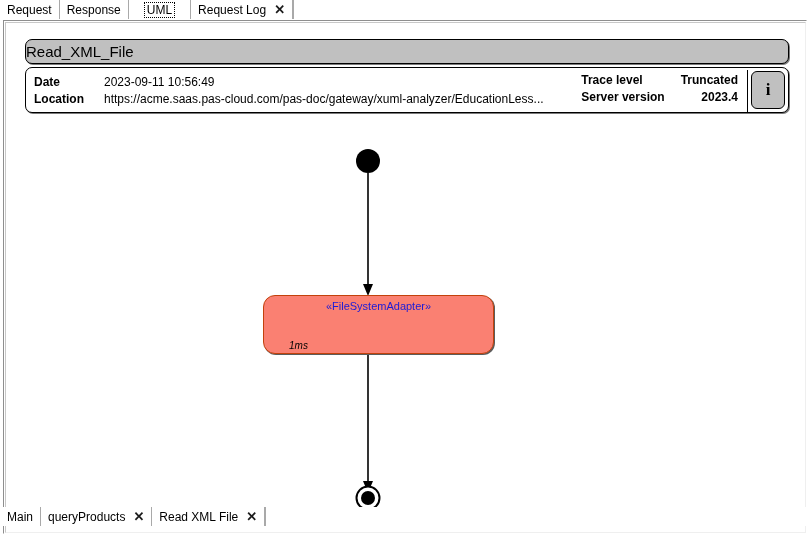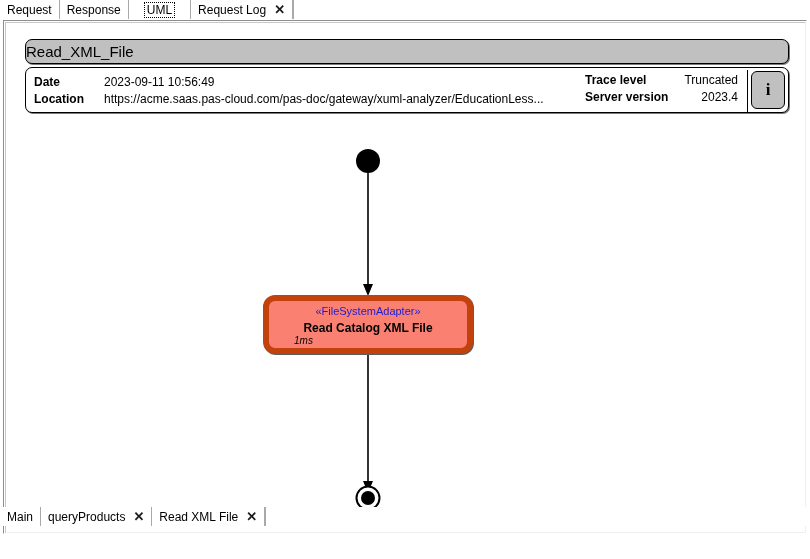--- a/index.html
+++ b/index.html
@@ -158,20 +158,21 @@
     display: flex;
     align-items: flex-start;
   }
   .hi-rcol-keys { text-align: left; }
   .hi-rcol-vals { text-align: right; margin-left: 16px; padding-right: 8px; }
   .hi-rrow {
     height: 17px;
     font-size: 12px;
     line-height: 17px;
     white-space: nowrap;
+    font-weight: bold;
   }
   .hi-rrow.k { font-weight: bold; }
   .hi-divider {
     position: absolute;
     right: 40px;
     top: 2px;
     width: 1px;
     height: 42px;
     background: #000;
   }
@@ -193,25 +194,25 @@
     font-family: "Liberation Serif", serif;
     cursor: default;
   }
 
   
   .diagram { position: absolute; left: 0; top: 0; width: 798px; height: 508px; }
   .node-activity {
     position: absolute;
     left: 256px;
     top: 271px;
-    width: 210px;
+    width: 231px;
     height: 59px;
     box-sizing: border-box;
     background: #fa8072;
-    border: 6px solid #c2410c;
+    border: 1px solid #c2410c;
     border-radius: 12px;
     box-shadow: 1px 1px 0 #5c5c5c;
   }
   .node-stereotype {
     text-align: center;
     font-size: 11px;
     color: #1b1bd8;
     margin-top: 4px;
     line-height: 13px;
   }
@@ -304,21 +305,20 @@
 
           <line x1="361" y1="330" x2="361" y2="461" stroke="#000000" stroke-width="1.6"></line>
           <polygon points="361,469 356,457 366,457" fill="#000000"></polygon>
 
           <circle cx="361" cy="474" r="11.5" fill="#ffffff" stroke="#000000" stroke-width="2"></circle>
           <circle cx="361" cy="474" r="7" fill="#000000"></circle>
         </svg>
 
         <div class="node-activity">
           <div class="node-stereotype">«FileSystemAdapter»</div>
-          <div class="node-title">Read Catalog XML File</div>
           <div class="node-duration">1ms</div>
         </div>
 
       </div>
 
     </div>
   </div>
 </div>
 
 <div class="tabstrip" style="top:507px;">

